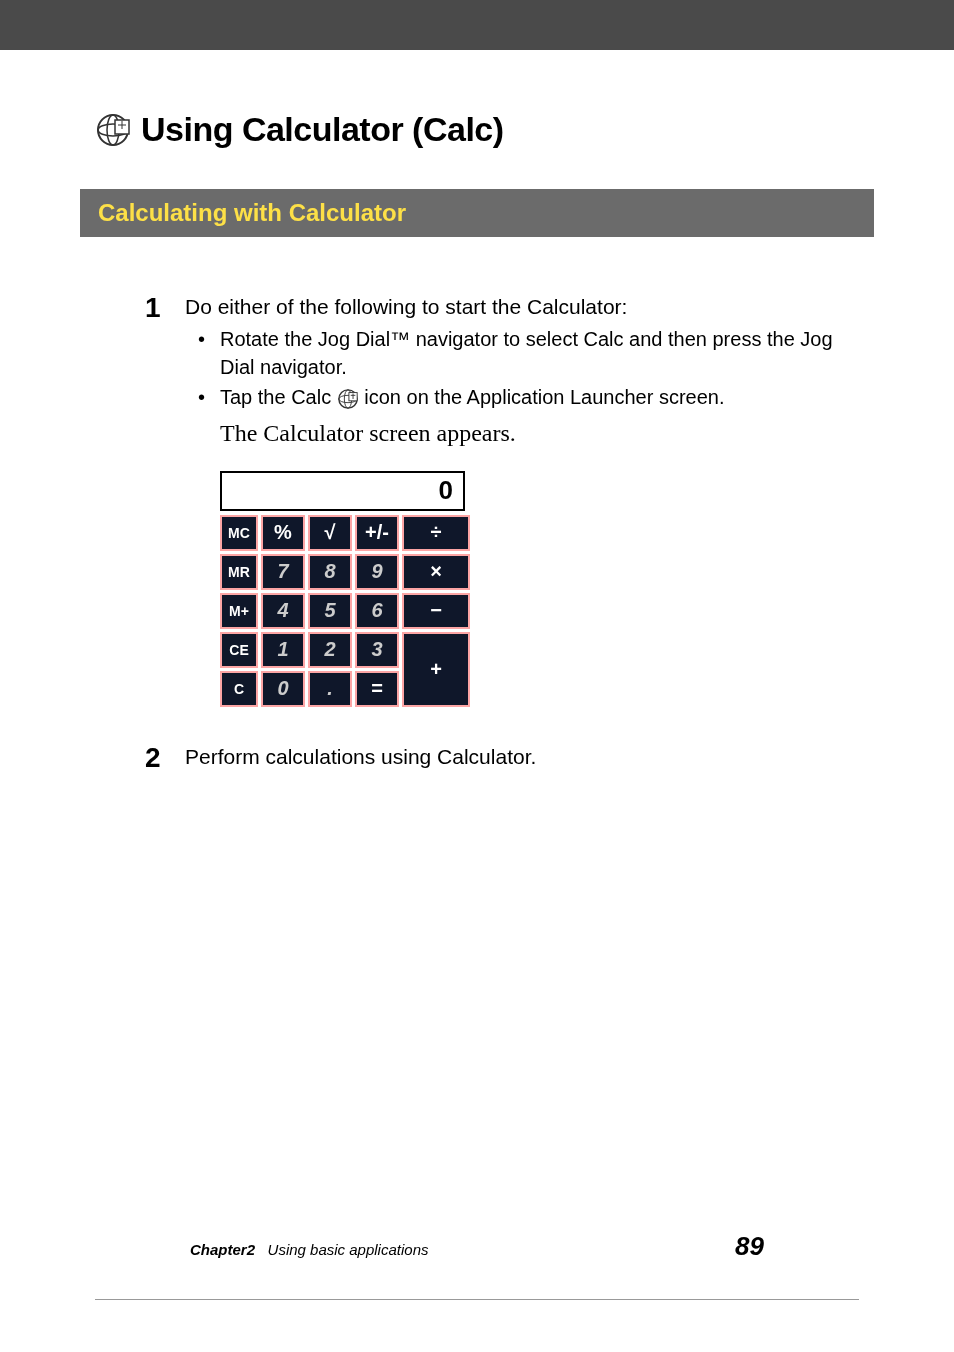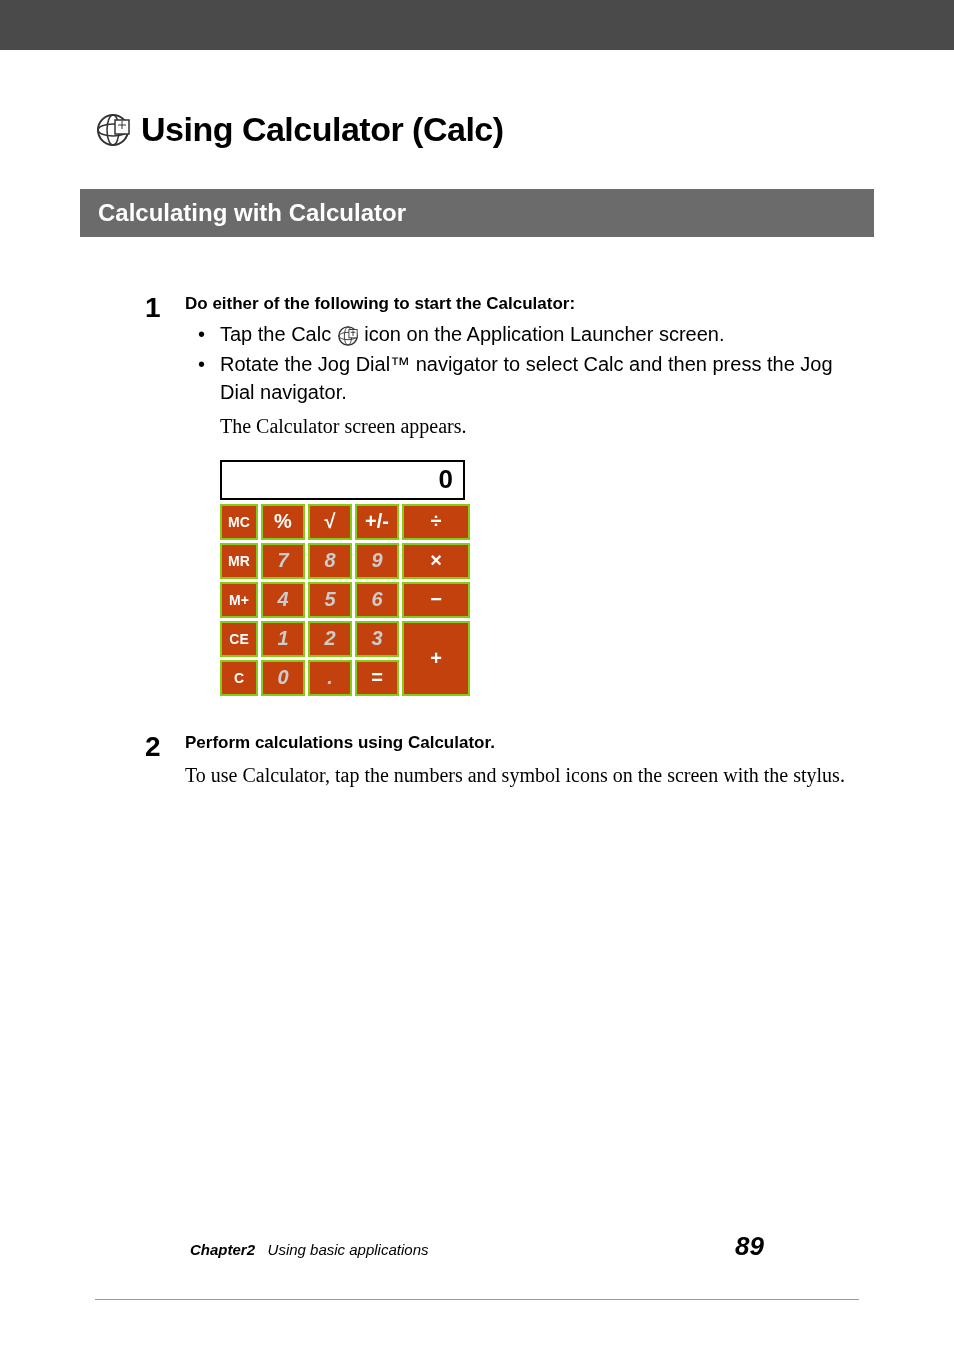--- a/index.html
+++ b/index.html
@@ -36,21 +36,21 @@
       justify-content: center;
     }
     h1 {
       font-family: Arial, Helvetica, sans-serif;
       font-weight: 900;
       font-size: 34px;
       letter-spacing: -0.5px;
     }
     .section-header {
       background: #6b6b6b;
-      color: #ffffff;
+      color: #fde047;
       font-family: Arial, Helvetica, sans-serif;
       font-weight: bold;
       font-size: 24px;
       padding: 10px 18px;
       margin-bottom: 55px;
       margin-left: -15px;
       margin-right: -15px;
     }
     .step-row {
       display: flex;
@@ -63,45 +63,44 @@
       font-size: 28px;
       width: 40px;
       margin-left: 50px;
       flex-shrink: 0;
     }
     .step-body {
       flex: 1;
     }
     .step-heading {
       font-family: Arial, Helvetica, sans-serif;
-      font-size: 17px;
+      font-size: 21px;
       line-height: 1.4;
       margin-bottom: 4px;
-      font-weight: bold;
     }
     .bullet-list {
       list-style: none;
       margin-left: 35px;
     }
     .bullet-list li {
       position: relative;
       font-family: Arial, Helvetica, sans-serif;
       font-size: 20px;
       line-height: 1.4;
       margin-bottom: 2px;
     }
     .bullet-list li::before {
       content: "•";
       position: absolute;
       left: -22px;
       font-size: 20px;
     }
     .result-text {
       font-family: Georgia, 'Times New Roman', serif;
-      font-size: 20px;
+      font-size: 24px;
       margin-left: 35px;
       margin-top: 6px;
       line-height: 1.4;
     }
     .inline-icon {
       display: inline-flex;
       vertical-align: middle;
       width: 22px;
       height: 22px;
       align-items: center;
@@ -125,22 +124,22 @@
       font-weight: 900;
       font-size: 26px;
       margin-bottom: 4px;
     }
     .calc-grid {
       display: grid;
       grid-template-columns: 38px 44px 44px 44px 68px;
       gap: 3px;
     }
     .calc-btn {
-      border: 2px solid #84cc16;
-      background: #c2410c;
+      border: 2px solid #fca5a5;
+      background: #0f172a;
       color: #fff;
       display: flex;
       align-items: center;
       justify-content: center;
       font-family: Arial, sans-serif;
       font-weight: bold;
       font-size: 18px;
       height: 36px;
     }
     .calc-btn.num {
@@ -221,33 +220,33 @@
     <h1>Using Calculator (Calc)</h1>
   </div>
 
   <div class="section-header">Calculating with Calculator</div>
 
   <div class="step-row">
     <div class="step-num">1</div>
     <div class="step-body">
       <div class="step-heading">Do either of the following to start the Calculator:</div>
       <ul class="bullet-list">
+        <li>Rotate the Jog Dial™ navigator to select Calc and then press the Jog Dial navigator.</li>
         <li>
           <span>Tap the Calc </span><span class="inline-icon">
               <svg viewBox="0 0 24 24" width="24" height="24">
                 <circle cx="12" cy="12" r="10" fill="none" stroke="#333" stroke-width="1.5"></circle>
                 <ellipse cx="12" cy="12" rx="10" ry="4" fill="none" stroke="#333" stroke-width="1"></ellipse>
                 <ellipse cx="12" cy="12" rx="4" ry="10" fill="none" stroke="#333" stroke-width="1"></ellipse>
                 <rect x="13" y="5" width="9" height="9" fill="#fff" stroke="#333"></rect>
                 <line x1="15" y1="8" x2="20" y2="8" stroke="#333"></line>
                 <line x1="17.5" y1="6" x2="17.5" y2="12" stroke="#333"></line>
               </svg>
             </span><span> icon on the Application Launcher screen.</span>
         </li>
-        <li>Rotate the Jog Dial™ navigator to select Calc and then press the Jog Dial navigator.</li>
       </ul>
       <div class="result-text">The Calculator screen appears.</div>
     </div>
   </div>
 
   <div class="calc-screenshot">
     <div class="calc-display">0</div>
     <div class="calc-grid">
       <div class="calc-btn mem">MC</div>
       <div class="calc-btn op">%</div>
@@ -277,21 +276,20 @@
       <div class="calc-btn num">0</div>
       <div class="calc-btn num">.</div>
       <div class="calc-btn op">=</div>
     </div>
   </div>
 
   <div class="step-row step2">
     <div class="step-num">2</div>
     <div class="step-body">
       <div class="step-heading">Perform calculations using Calculator.</div>
-      <div class="body-text">To use Calculator, tap the numbers and symbol icons on the screen with the stylus.</div>
     </div>
   </div>
 
 </div>
 
 <div class="footer-block">
   <hr class="hr-top">
   <div class="footer">
     <div class="footer-left">
       <strong>Chapter2</strong>

